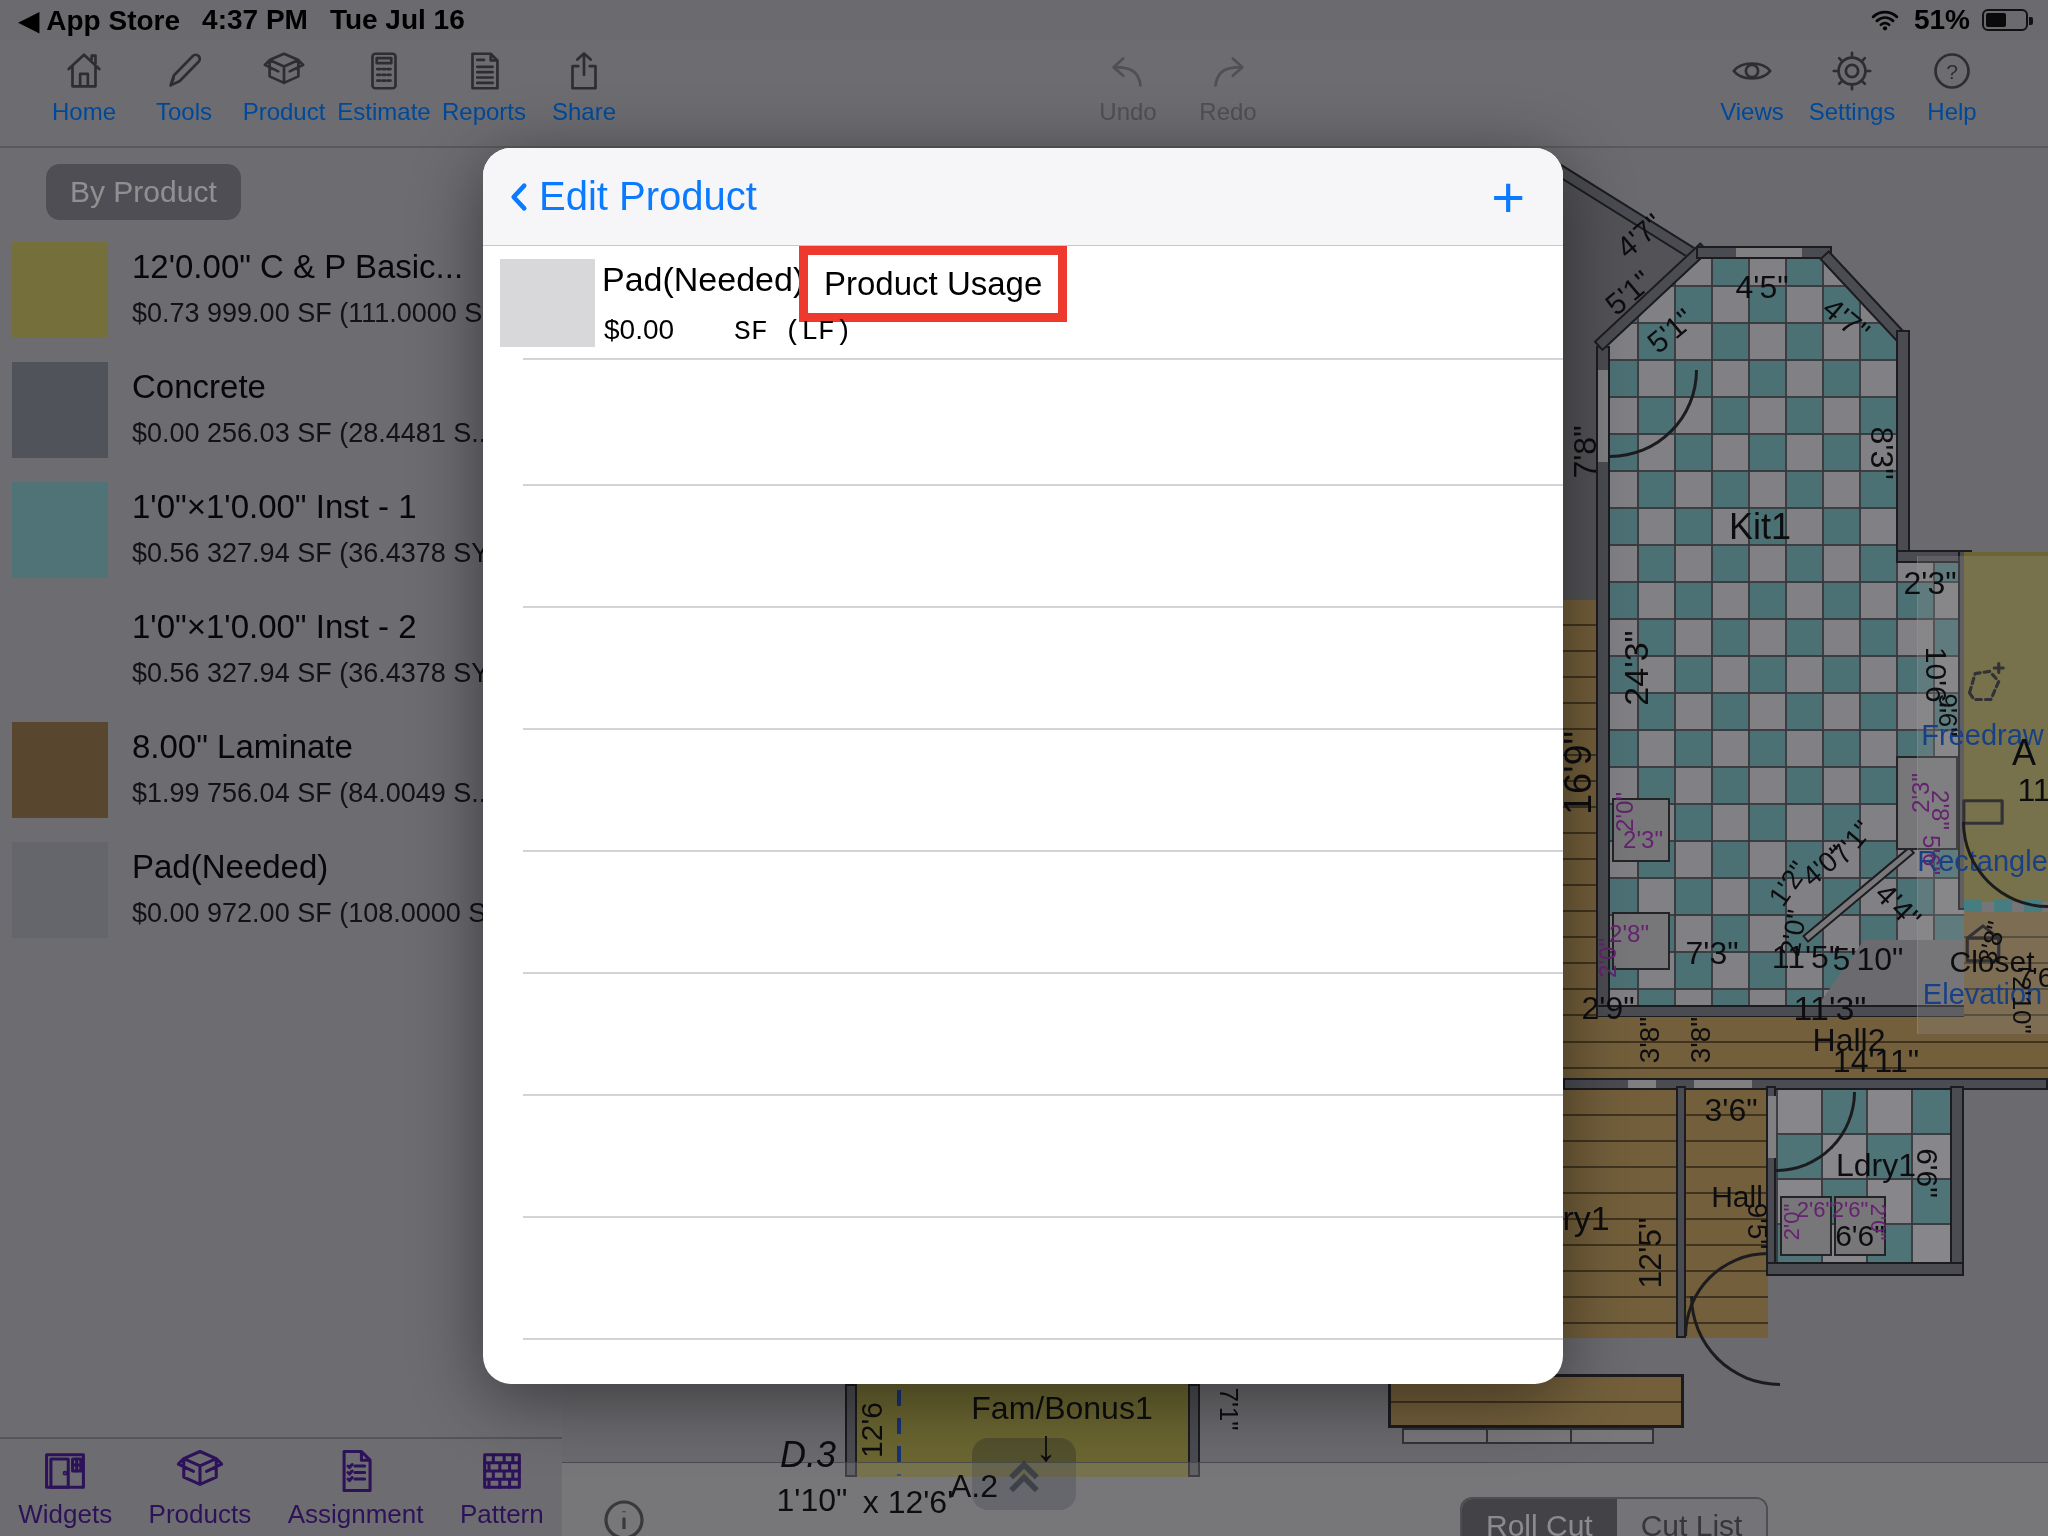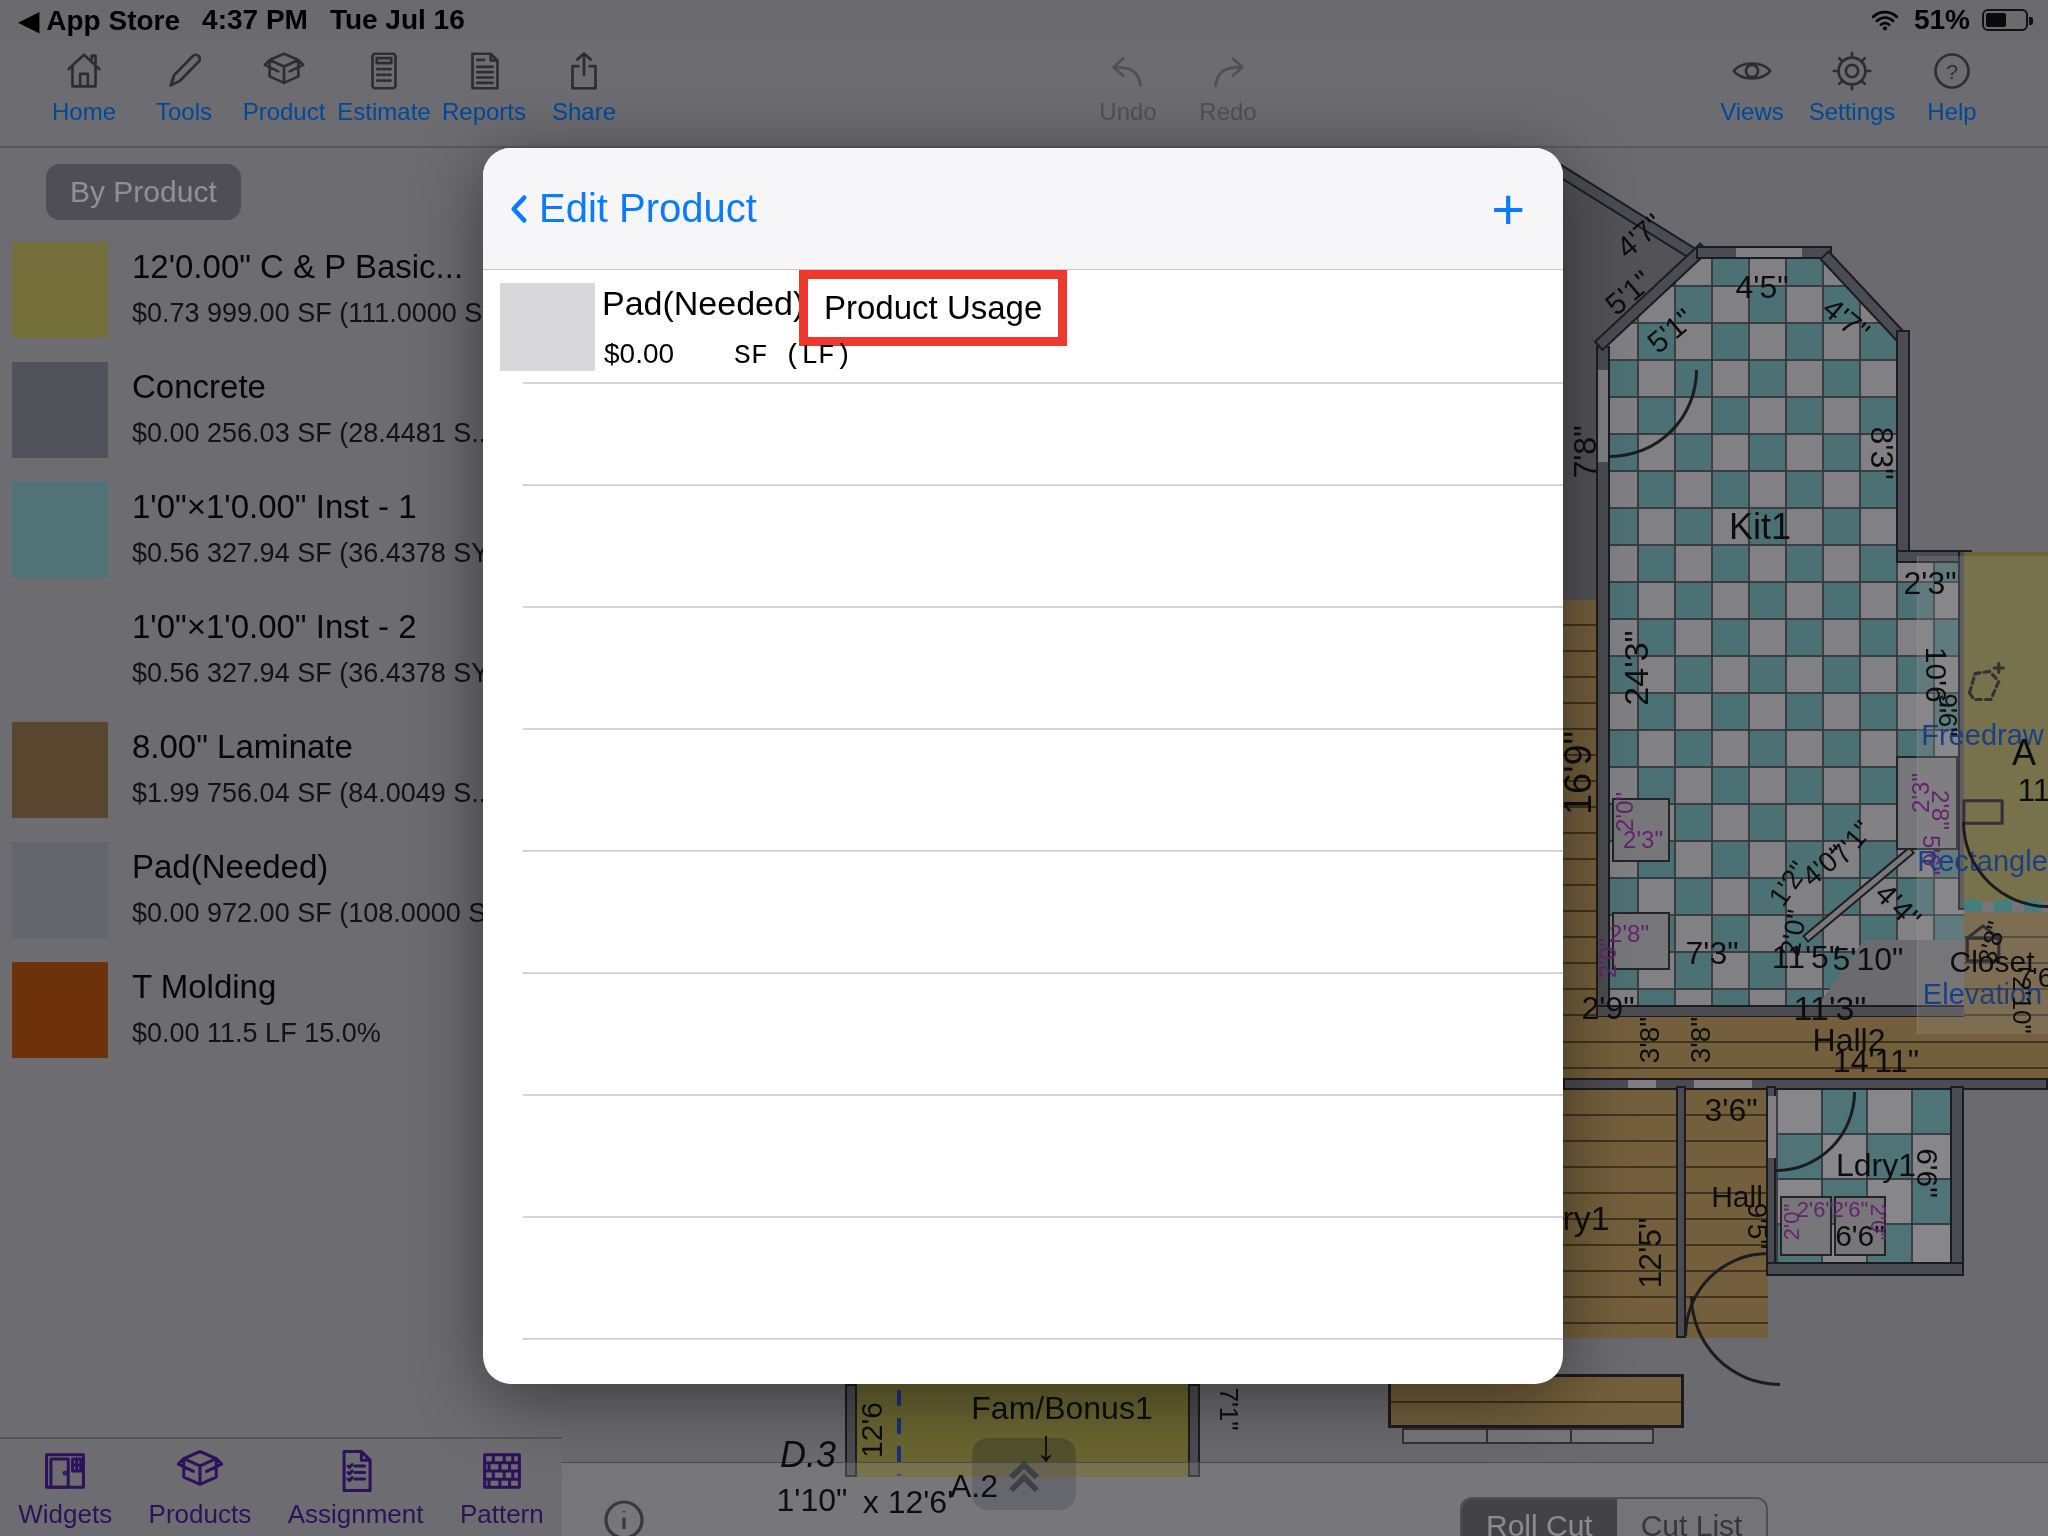--- a/index.html
+++ b/index.html
@@ -75,21 +75,21 @@
 
   .bottombar{position:absolute;left:0;top:1437px;width:562px;height:99px;z-index:10;
     background:#b5b5bc;border-top:2px solid #8f8f95;display:flex;justify-content:space-around;padding-top:6px;}
   .bitem{display:flex;flex-direction:column;align-items:center;color:#4c1d95;cursor:pointer;}
   .bitem .blabel{font-size:26px;margin-top:2px;}
 
   
   #dim{position:absolute;inset:0;background:rgba(0,0,0,.40);z-index:50;}
   .modal{position:absolute;left:483px;top:148px;width:1080px;height:1236px;z-index:60;
     background:#fff;border-radius:28px;box-shadow:0 14px 70px rgba(0,0,0,.45);}
-  .modal-header{position:relative;height:122px;background:#f6f6f8;border-radius:28px 28px 0 0;
+  .modal-header{position:relative;height:98px;background:#f6f6f8;border-radius:28px 28px 0 0;
     border-bottom:1px solid #c8c8cc;display:flex;align-items:center;}
   .back-btn{display:flex;align-items:center;margin-left:20px;color:#0a7aff;font-size:40px;cursor:pointer;}
   .back-btn svg{margin-right:2px;}
   .add-btn{margin-left:auto;margin-right:38px;color:#0a7aff;font-size:58px;font-weight:300;cursor:pointer;line-height:1;}
   .modal-row{position:relative;height:114px;background:#fff;}
   .modal-row::after{content:'';position:absolute;left:40px;right:0;bottom:0;height:2px;background:#d4d4d8;}
   .row-swatch{position:absolute;left:17px;top:13px;width:95px;height:88px;}
   .row-name{position:absolute;left:119px;top:14px;font-size:34px;color:#000;}
   .row-sub{position:absolute;left:121px;top:68px;font-size:28px;color:#000;}
   .row-sub .unit{margin-left:60px;font-family:Liberation Mono, monospace;}
@@ -390,25 +390,20 @@
         <div class="prow">
           <div class="pswatch" style="background: rgb(147, 118, 79);"></div>
           <div class="pname">8.00" Laminate</div>
           <div class="pdetails">$1.99 756.04 SF (84.0049 S...</div>
         </div>
         <div class="prow">
           <div class="pswatch" style="background: rgb(167, 170, 178);"></div>
           <div class="pname">Pad(Needed)</div>
           <div class="pdetails">$0.00 972.00 SF (108.0000 S...</div>
         </div>
-        <div class="prow">
-          <div class="pswatch" style="background: rgb(182, 84, 16);"></div>
-          <div class="pname">T Molding</div>
-          <div class="pdetails">$0.00 11.5 LF 15.0%</div>
-        </div>
       </div>
   </div>
 
   <div class="bottombar" id="bottom-items">
       <div class="bitem">
         <svg viewBox="0 0 24 24" width="52" height="52" fill="none" stroke="currentColor" stroke-width="1.4" stroke-linecap="round" stroke-linejoin="round">
           <rect x="3.5" y="4.5" width="17" height="15"></rect>
           <rect x="5.5" y="6.5" width="8" height="13"></rect>
           <circle cx="12" cy="13" r="0.4"></circle>
           <rect x="15.5" y="6.5" width="3.8" height="5.5"></rect>

